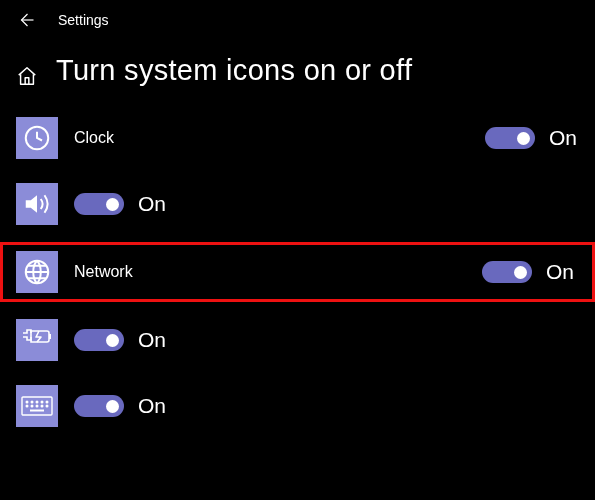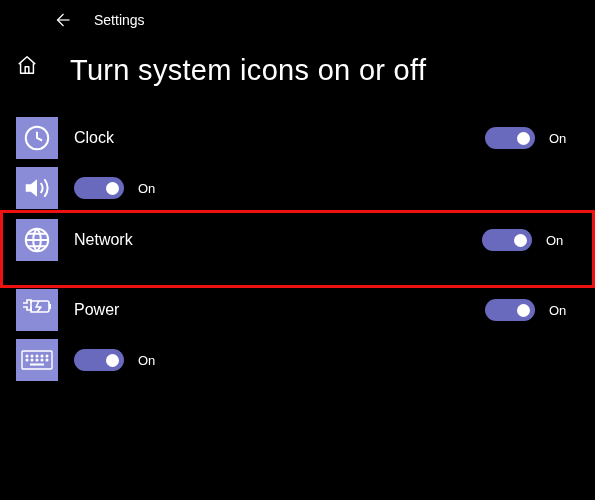--- a/index.html
+++ b/index.html
@@ -10,69 +10,68 @@
     color: #fff;
     font-family: "Segoe UI", -apple-system, sans-serif;
     overflow: hidden;
     position: relative;
   }
   .header {
     display: flex;
     align-items: center;
     padding: 10px 16px 6px 16px;
     gap: 22px;
-    margin-left: 36px;
   }
   .back-arrow {
     width: 20px;
     height: 20px;
     display:flex;
     align-items:center;
     justify-content:center;
     cursor: pointer;
   }
   .header-title {
     font-size: 14px;
     font-weight: 400;
   }
   .page-title-row {
     display: flex;
-    align-items: flex-start;
-    gap: 32px;
+    align-items: flex-end;
+    gap: 18px;
     padding: 18px 16px 24px 16px;
   }
   .home-icon {
     width: 22px;
     height: 22px;
     display:flex;
     align-items:center;
     justify-content:center;
     cursor:pointer;
   }
   .page-title {
     font-size: 29px;
     font-weight: 300;
     letter-spacing: 0.3px;
   }
   .list {
     display: flex;
     flex-direction: column;
-    gap: 0;
+    gap: 16px;
     padding: 2px 0 0 0;
   }
   .row {
     display: flex;
     align-items: center;
     padding: 4px 22px 4px 16px;
     gap: 16px;
     position: relative;
   }
   .row.highlight {
     border: 3px solid #e11;
-    padding: 6px 22px 24px 13px;
+    padding: 6px 22px 6px 13px;
     margin: -3px 0;
     justify-content: space-between;
   }
   .icon-tile {
     width: 42px;
     height: 42px;
     background: #8b8cd8;
     display:flex;
     align-items:center;
     justify-content:center;
@@ -100,21 +99,21 @@
     content:"";
     position:absolute;
     width: 13px;
     height: 13px;
     background: #fff;
     border-radius: 50%;
     top: 4.5px;
     right: 5px;
   }
   .toggle-label {
-    font-size: 13px;
+    font-size: 21px;
     width: 24px;
   }
   svg { display:block; }
 </style>
 </head>
 <body>
 
 <div class="header">
   <span class="back-arrow">
     <svg width="18" height="18" viewBox="0 0 24 24" fill="none" stroke="#fff" stroke-width="1.6">
@@ -187,21 +186,20 @@
   <div class="row">
     <div class="icon-tile">
       <svg width="32" height="32" viewBox="0 0 32 24" fill="none" stroke="#fff" stroke-width="1.6">
         <path d="M2 5 L6 5 L6 2 L10 2 L10 5"></path>
         <path d="M2 9 L6 9 L6 12 L10 12 L10 9"></path>
         <path d="M10 3 H26 Q28 3 28 5 V12 Q28 14 26 14 H10 Z"></path>
         <rect x="28" y="6" width="2" height="5" fill="#fff" stroke="none"></rect>
         <path d="M18 3 L15 9 H20 L16 14" stroke-linejoin="round"></path>
       </svg>
     </div>
-    <span class="item-label">Power</span>
     <div class="toggle-wrap">
       <div class="toggle on"></div>
       <span class="toggle-label">On</span>
     </div>
   </div>
 
   <div class="row">
     <div class="icon-tile">
       <svg width="34" height="24" viewBox="0 0 34 24" fill="none" stroke="#fff" stroke-width="1.4">
         <rect x="2" y="3" width="30" height="18" rx="1"></rect>

